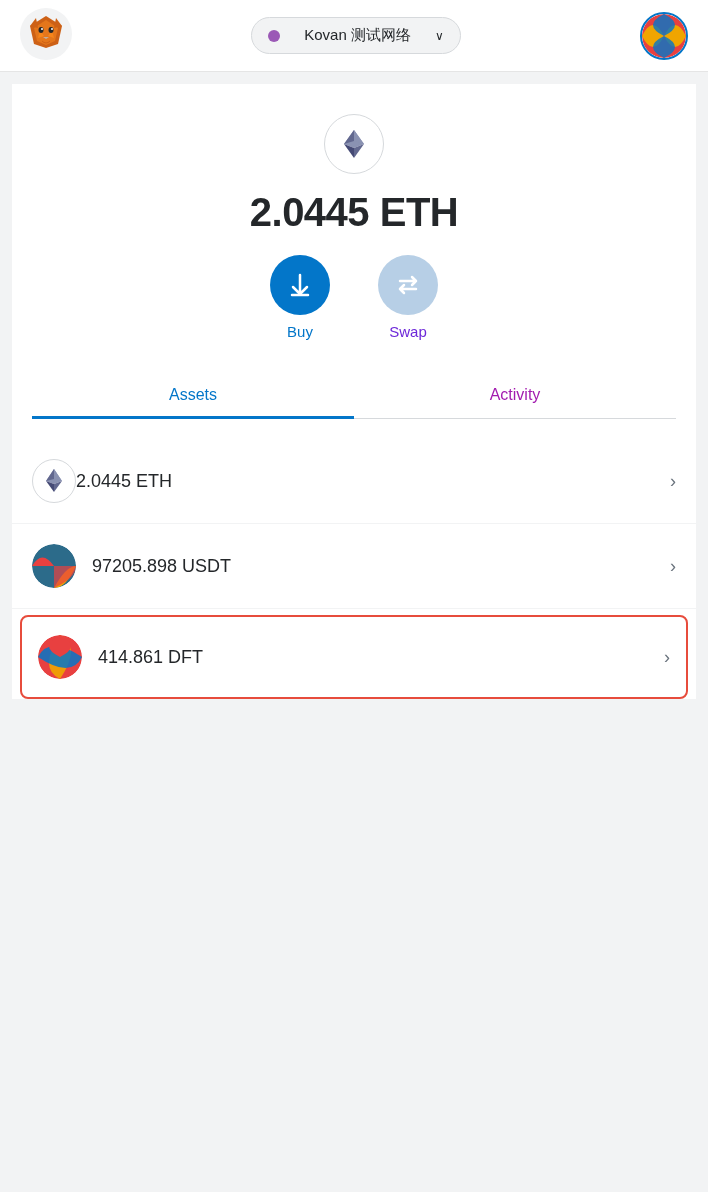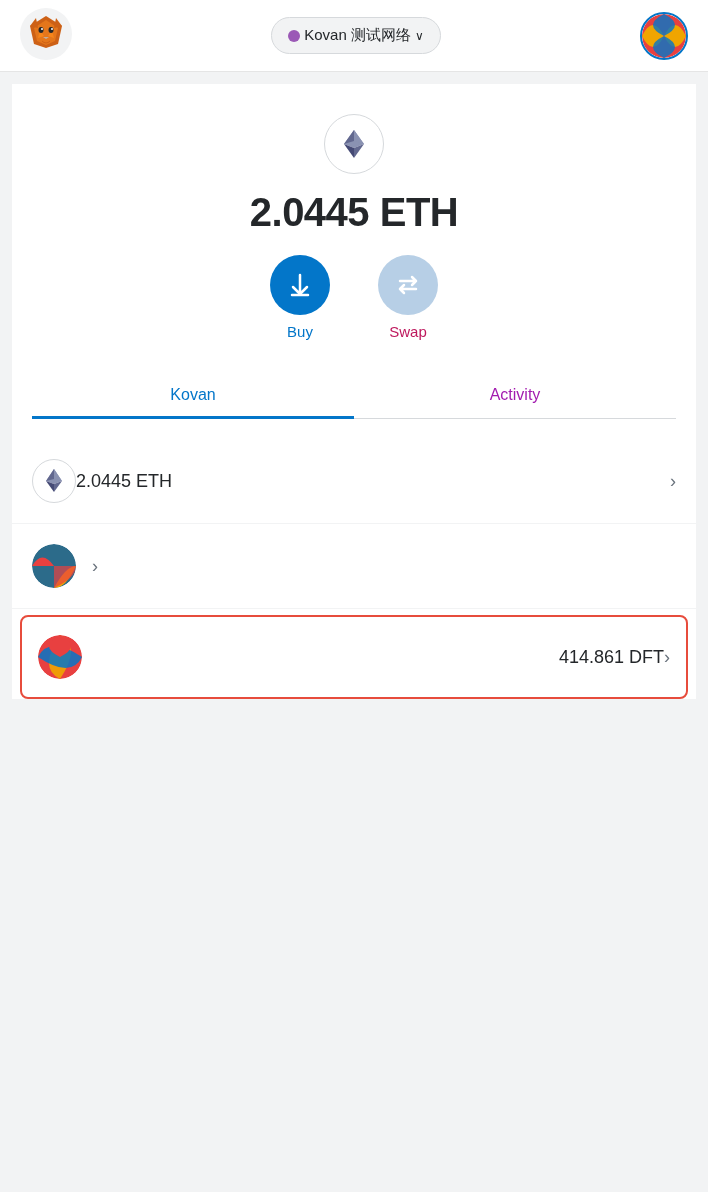--- a/index.html
+++ b/index.html
@@ -17,21 +17,21 @@
       display: flex;
       align-items: center;
       justify-content: space-between;
       padding: 12px 20px;
       border-bottom: 1px solid #e5e5e5;
       height: 72px;
     }
     .network-selector {
       display: flex;
       align-items: center;
-      gap: 4px;
+      gap: 24px;
       background: #f2f3f4;
       border: 1px solid #d6d9dc;
       border-radius: 20px;
       padding: 8px 16px;
       cursor: pointer;
     }
     .network-dot {
       width: 12px;
       height: 12px;
       border-radius: 50%;
@@ -116,21 +116,21 @@
       background: #0376c9;
     }
     .action-circle.disabled {
       background: #b7cfe6;
     }
     .action-label {
       font-size: 15px;
       color: #0376c9;
     }
     .action-label.disabled {
-      color: #be185d;
+      color: #6d28d9;
     }
 
     
     .tabs {
       display: flex;
       border-bottom: 1px solid #d6d9dc;
       background: #ffffff;
     }
     .tab {
       flex: 1;
@@ -167,21 +167,20 @@
       padding: 20px 20px;
       border-bottom: 1px solid #f2f3f4;
       cursor: pointer;
       position: relative;
     }
     .asset-item.highlighted {
       border: 2px solid #e74c3c;
       border-radius: 8px;
       margin: 6px 8px;
       padding: 18px 16px;
-      text-align: right;
     }
     .asset-balance {
       font-size: 18px;
       color: #24272a;
       flex: 1;
     }
     .chevron-right {
       color: #6a737d;
       font-size: 18px;
     }
@@ -281,21 +280,21 @@
             <path d="M6 10 L22 10 M18 6 L22 10 L18 14" stroke="white" stroke-width="2.5" stroke-linecap="round" stroke-linejoin="round"></path>
             <path d="M22 18 L6 18 M10 14 L6 18 L10 22" stroke="white" stroke-width="2.5" stroke-linecap="round" stroke-linejoin="round"></path>
           </svg>
         </div>
         <span class="action-label disabled">Swap</span>
       </div>
     </div>
 
     <div class="tabs" style="width:100%; margin-top: 8px;">
       <div class="tab active">
-        <span>Kovan</span>
+        <span>Assets</span>
       </div>
       <div class="tab inactive">
         <span>Activity</span>
       </div>
     </div>
   </div>
 
   <div class="asset-list">
 
     <div class="asset-item">
@@ -314,20 +313,21 @@
 
     <div class="asset-item">
       <div style="width:44px; height:44px; border-radius:50%; overflow:hidden; margin-right:16px; flex-shrink:0; position:relative;">
         <svg width="44" height="44" viewBox="0 0 44 44">
           <circle cx="22" cy="22" r="22" fill="#2c6b8a"></circle>
           <path d="M0 22 Q10 5 22 22" fill="#e84040"></path>
           <path d="M22 44 Q34 22 44 22 Q34 44 22 44Z" fill="#f0a500"></path>
           <path d="M22 22 Q34 22 44 22 Q44 34 22 44Z" fill="#e84040" opacity="0.7"></path>
         </svg>
       </div>
+      <span class="asset-balance">97205.898 USDT</span>
       <span class="chevron-right">›</span>
     </div>
 
     <div class="asset-item highlighted">
       <div style="width:44px; height:44px; border-radius:50%; overflow:hidden; margin-right:16px; flex-shrink:0;">
         <svg width="44" height="44" viewBox="0 0 44 44">
           <circle cx="22" cy="22" r="22" fill="#e84040"></circle>
           <path d="M22 0 Q44 11 22 44 Q0 33 22 0Z" fill="#f0a500" opacity="0.9"></path>
           <path d="M0 22 Q11 0 44 22 Q33 44 0 22Z" fill="#0376c9" opacity="0.85"></path>
           <path d="M22 0 Q44 11 22 22 Q0 11 22 0Z" fill="#e84040"></path>

